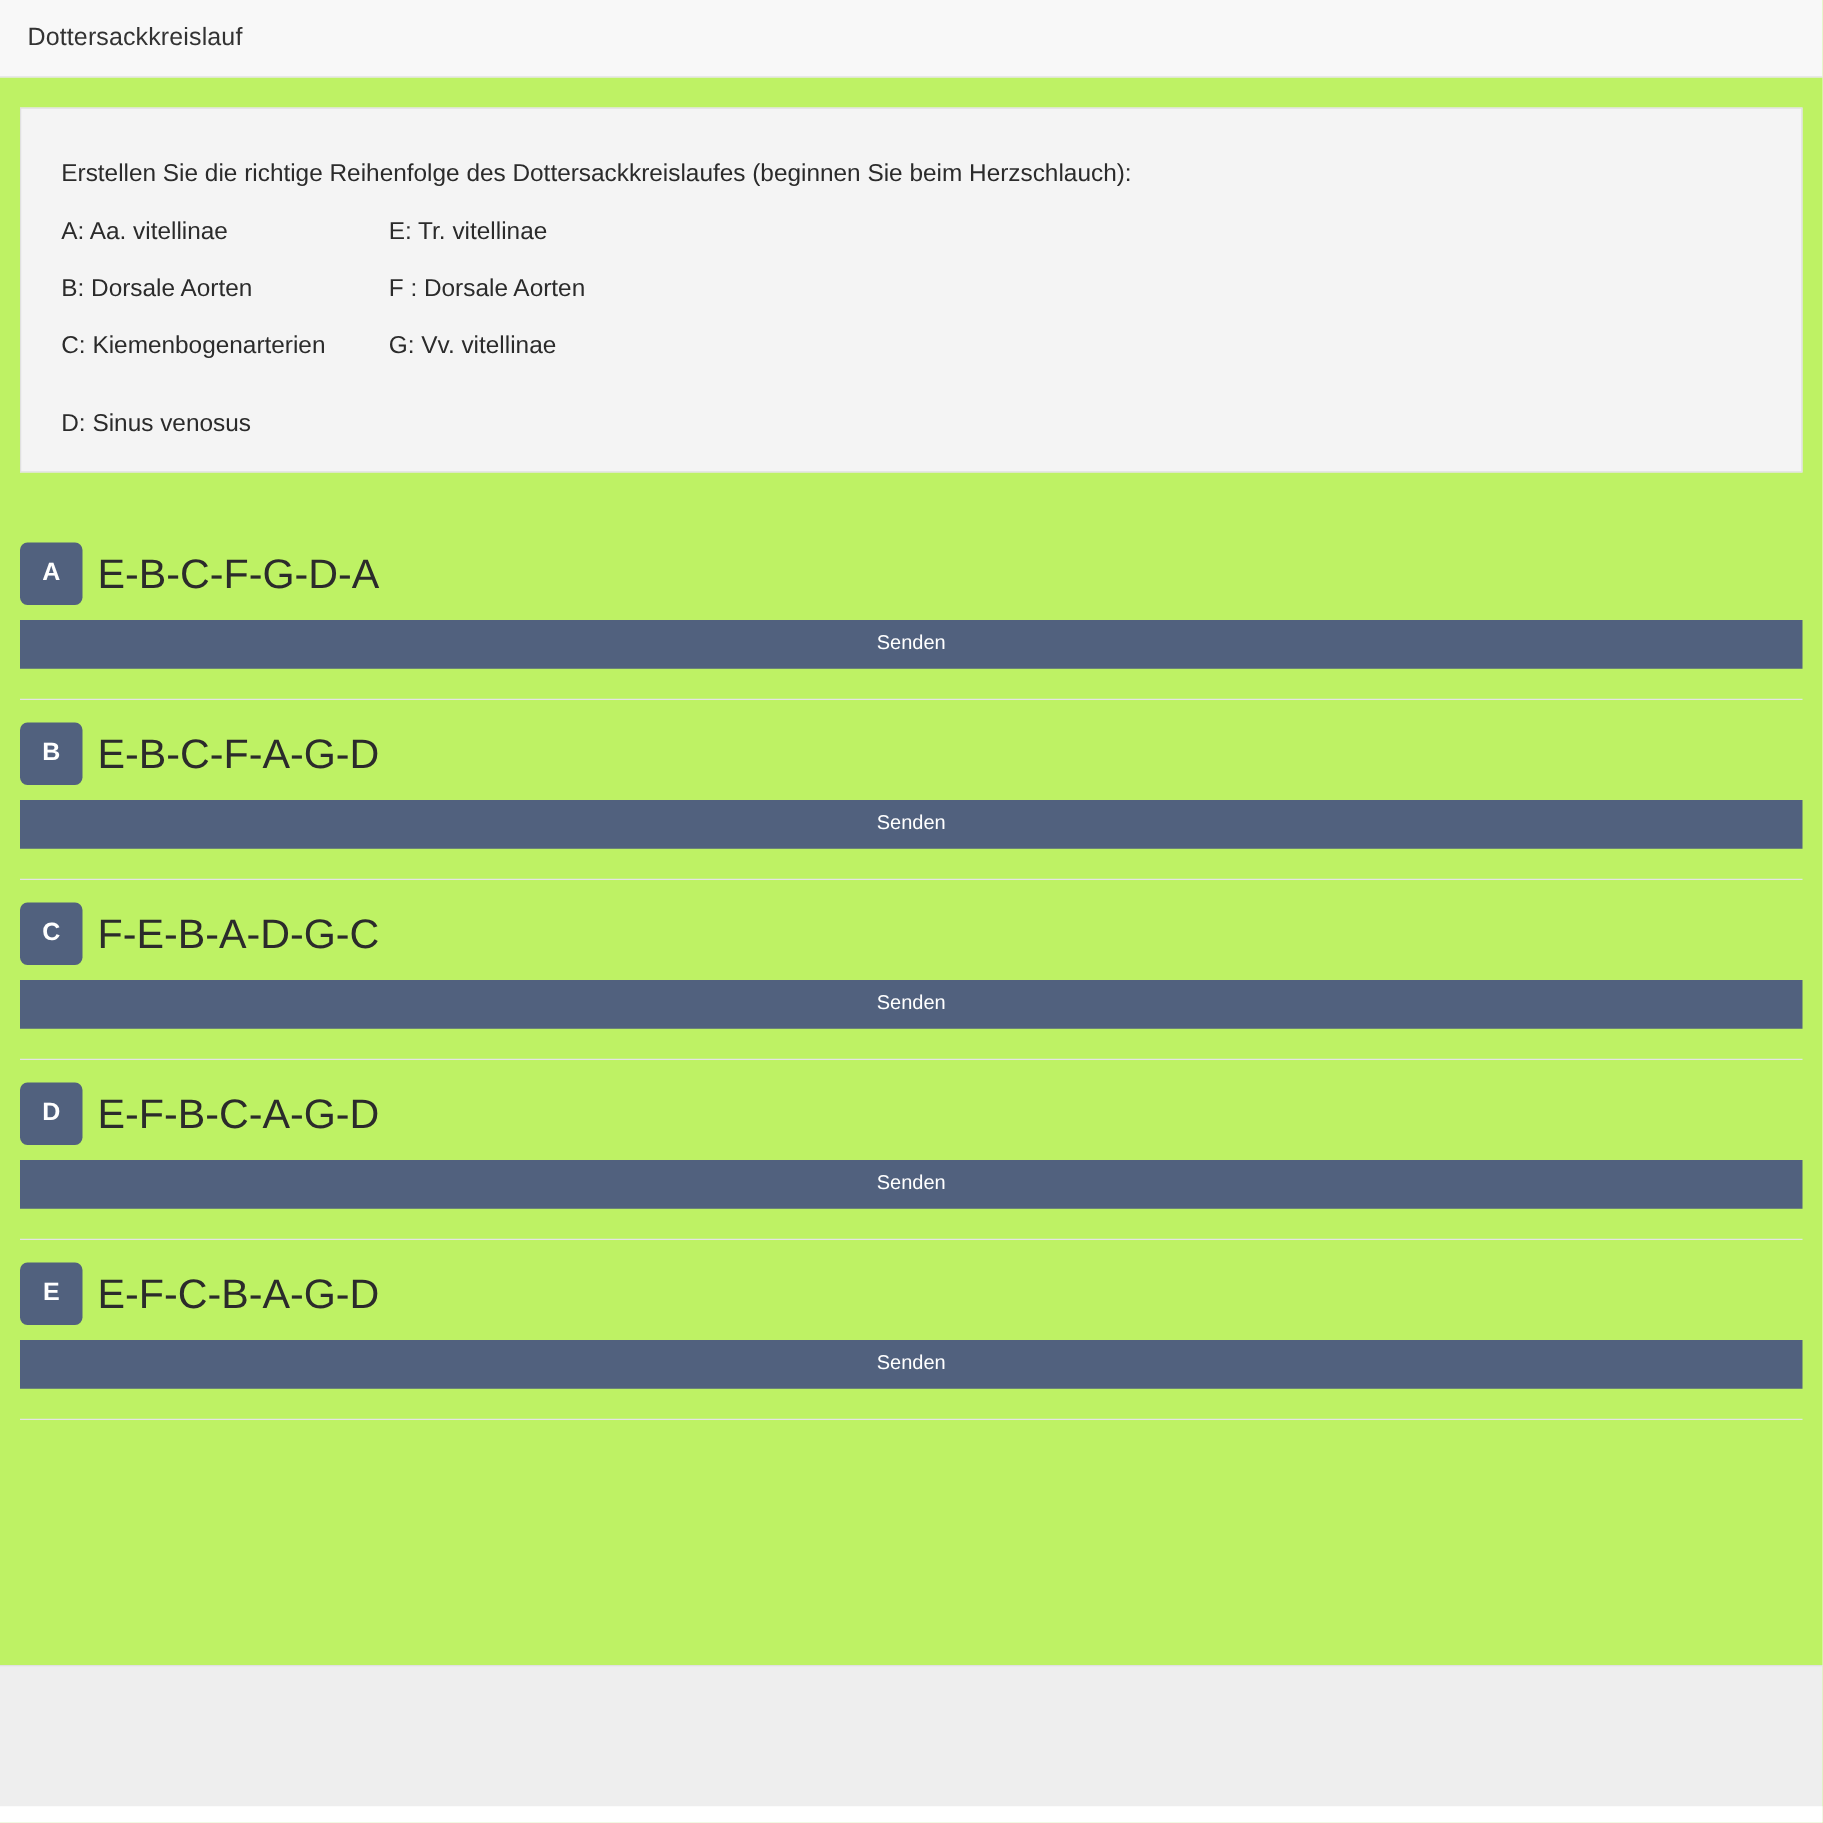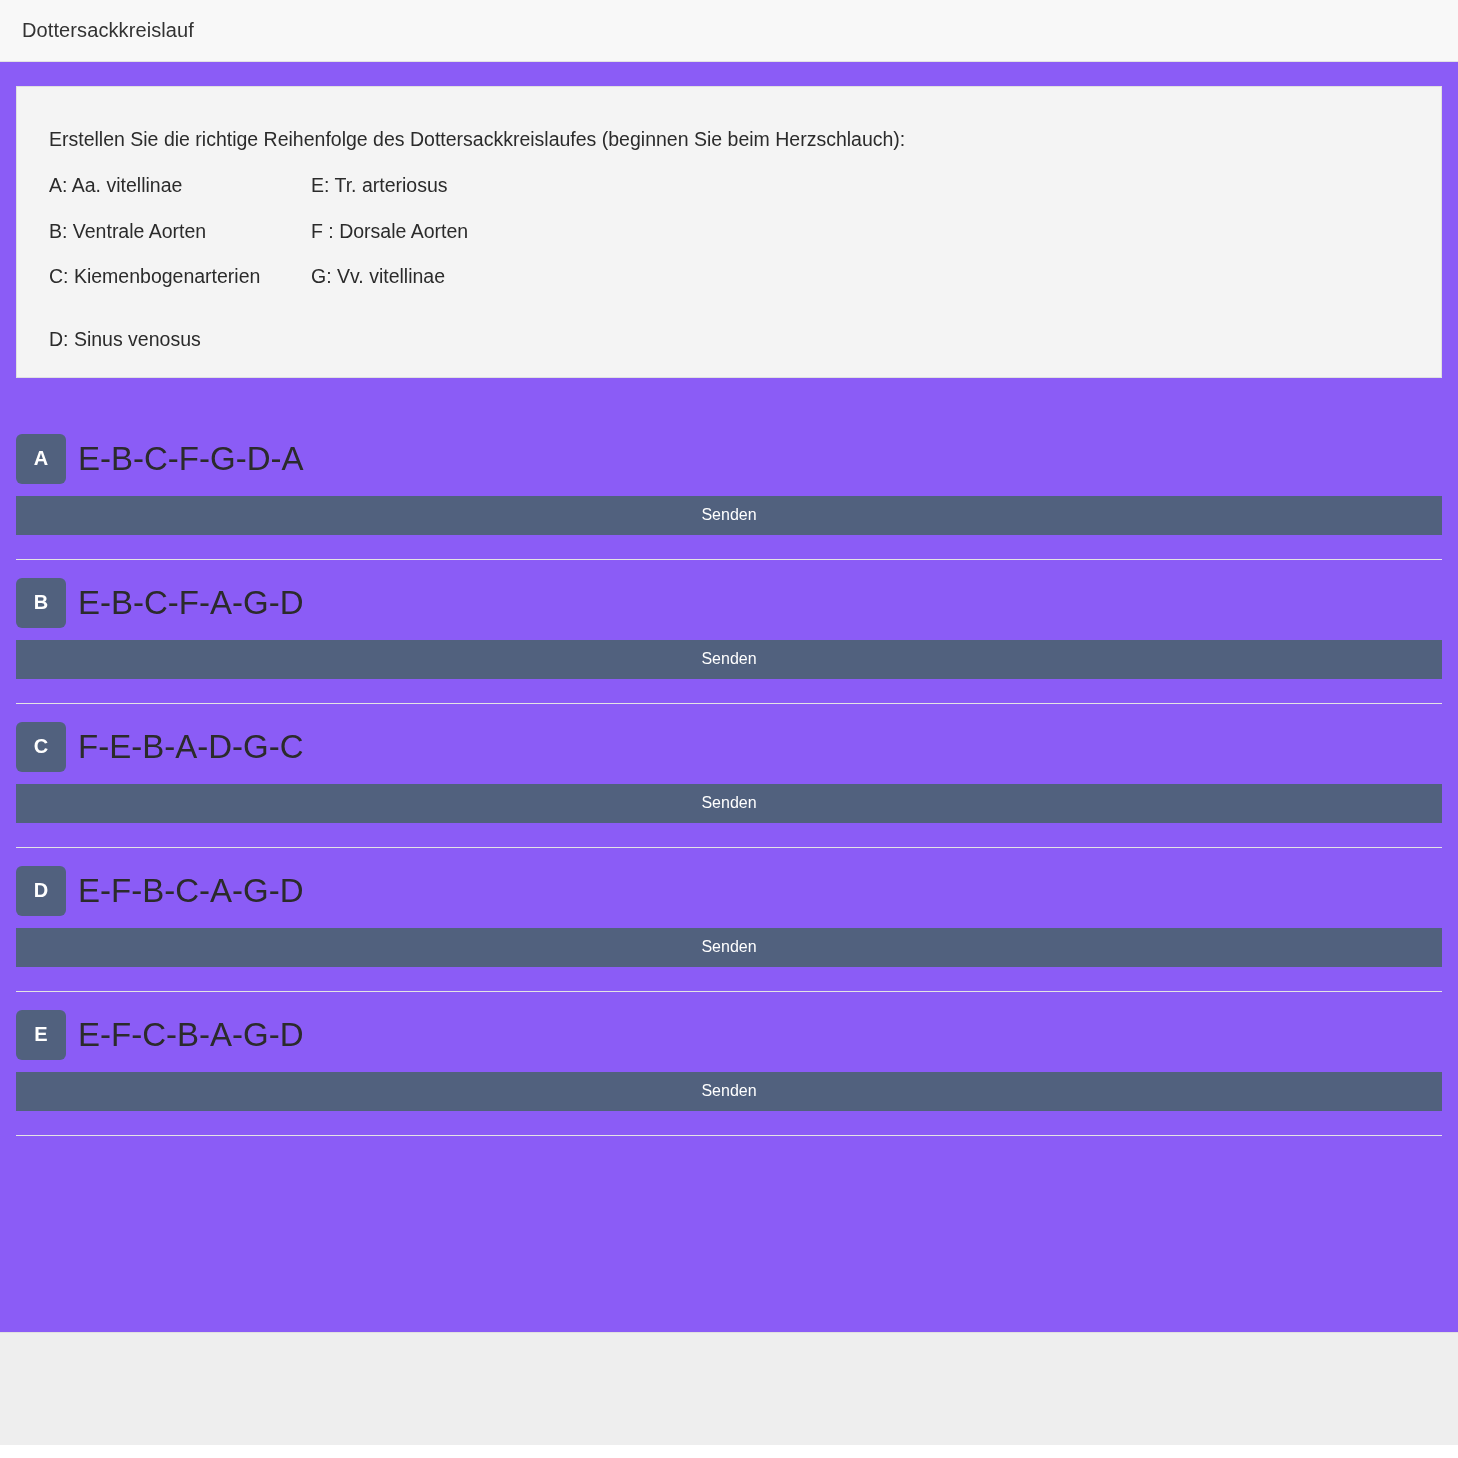--- a/index.html
+++ b/index.html
@@ -11,21 +11,21 @@
     width: 1458px;
     height: 1458px;
     font-family: "Liberation Sans", sans-serif;
     color: #2b2b2b;
     overflow: hidden;
   }
   .page {
     position: relative;
     width: 1458px;
     height: 1458px;
-    background: #8b5cf6;
+    background: #bef264;
     box-sizing: border-box;
   }
   
   .header {
     height: 62px;
     background: #f8f8f8;
     border-bottom: 1px solid #e2e2e2;
     display: flex;
     align-items: center;
     padding: 0 22px;
@@ -144,24 +144,24 @@
     <span class="header-title">Dottersackkreislauf</span>
   </div>
 
   <div class="content">
 
     <div class="question-box">
       <p class="question-text">Erstellen Sie die richtige Reihenfolge des Dottersackkreislaufes (beginnen Sie beim Herzschlauch):</p>
 
       <div class="legend-row">
         <span class="legend-left">A: Aa. vitellinae</span>
-        <span class="legend-right">E: Tr. arteriosus</span>
-      </div>
-      <div class="legend-row">
-        <span class="legend-left">B: Ventrale Aorten</span>
+        <span class="legend-right">E: Tr. vitellinae</span>
+      </div>
+      <div class="legend-row">
+        <span class="legend-left">B: Dorsale Aorten</span>
         <span class="legend-right">F : Dorsale Aorten</span>
       </div>
       <div class="legend-row">
         <span class="legend-left">C: Kiemenbogenarterien</span>
         <span class="legend-right">G: Vv. vitellinae</span>
       </div>
       <div class="legend-row">
         <span class="legend-left">D: Sinus venosus</span>
         <span class="legend-right"></span>
       </div>

